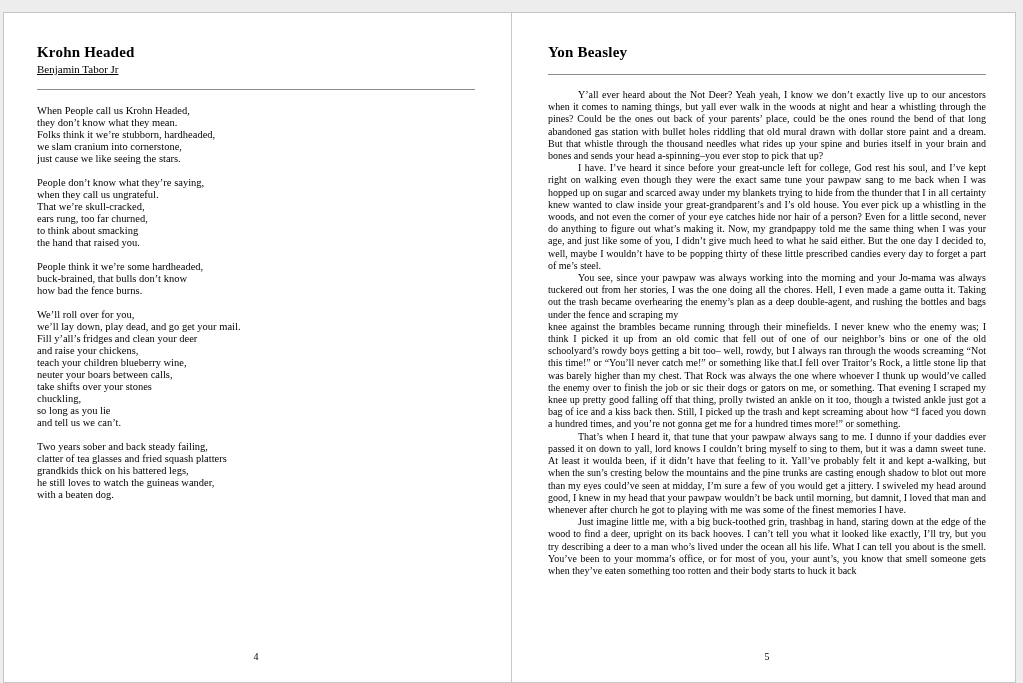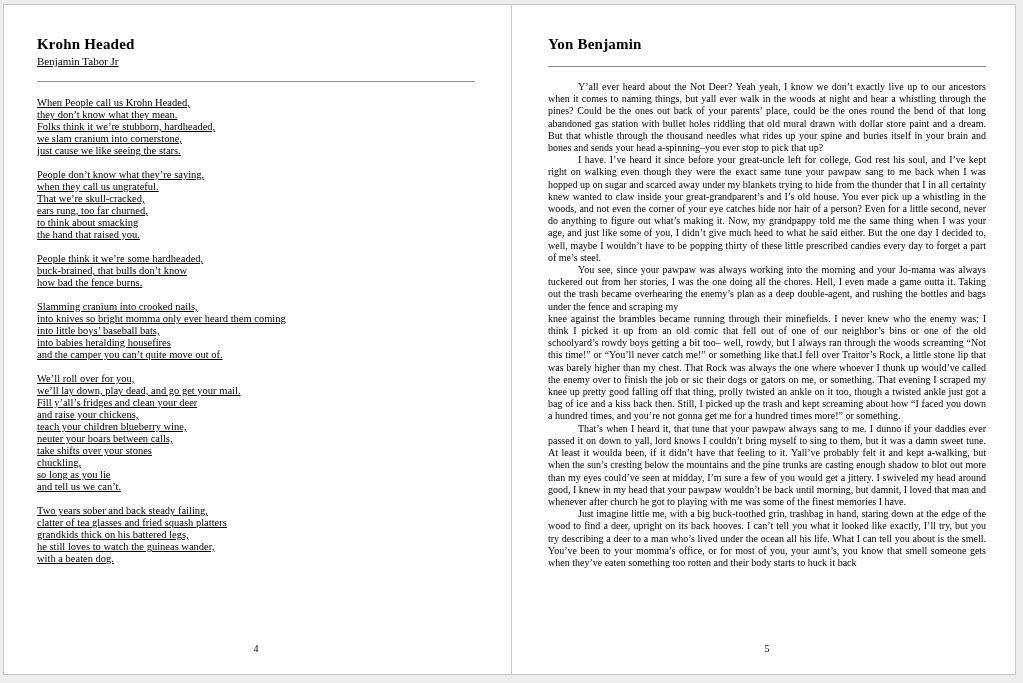--- a/index.html
+++ b/index.html
@@ -5,21 +5,21 @@
   * { margin: 0; padding: 0; box-sizing: border-box; }
   html, body {
     width: 1023px; height: 683px;
     background: #ededed;
     font-family: "Liberation Serif", "DejaVu Serif", serif;
     color: #000;
     overflow: hidden;
   }
   .frame {
     position: absolute;
-    left: 3px; top: 4px;
+    left: 3px; top: 12px;
     width: 1013px; height: 671px;
     background: #ffffff;
     border: 1px solid #c6c6c6;
   }
   .divider {
     position: absolute;
     left: 507px; top: 0; bottom: 0;
     width: 1px;
     background: #c6c6c6;
   }
@@ -49,21 +49,20 @@
     margin-top: 13px;
   }
   .poem {
     margin-top: 15px;
     font-size: 10.5px;
     line-height: 12px;
   }
   .stanza {
     white-space: pre-line;
     margin-bottom: 12px;
-    text-decoration: underline;
   }
   .story {
     margin-top: 14px;
     font-size: 10px;
     line-height: 12.2px;
     text-align: justify;
   }
   .story p {
     white-space: pre-line;
     text-indent: 30px;
@@ -97,25 +96,20 @@
 just cause we like seeing the stars.</div>
       <div class="stanza">People don’t know what they’re saying,
 when they call us ungrateful.
 That we’re skull-cracked,
 ears rung, too far churned,
 to think about smacking
 the hand that raised you.</div>
       <div class="stanza">People think it we’re some hardheaded,
 buck-brained, that bulls don’t know
 how bad the fence burns.</div>
-      <div class="stanza">Slamming cranium into crooked nails,
-into knives so bright momma only ever heard them coming
-into little boys’ baseball bats,
-into babies heralding housefires
-and the camper you can’t quite move out of.</div>
       <div class="stanza">We’ll roll over for you,
 we’ll lay down, play dead, and go get your mail.
 Fill y’all’s fridges and clean your deer
 and raise your chickens,
 teach your children blueberry wine,
 neuter your boars between calls,
 take shifts over your stones
 chuckling,
 so long as you lie
 and tell us we can’t.</div>
@@ -125,21 +119,21 @@
 he still loves to watch the guineas wander,
 with a beaten dog.</div>
     </div>
     <div class="page-number">4</div>
   </section>
 
   <div class="divider"></div>
 
   <section class="page page-right">
     <header class="page-header">
-      <h1 class="page-title">Yon Benjamin</h1>
+      <h1 class="page-title">Yon Beasley</h1>
       <hr class="title-rule">
     </header>
     <div class="story">
       <p>Y’all ever heard about the Not Deer? Yeah yeah, I know we don’t exactly live up to our ancestors when it comes to naming things, but yall ever walk in the woods at night and hear a whistling through the pines? Could be the ones out back of your parents’ place, could be the ones round the bend of that long abandoned gas station with bullet holes riddling that old mural drawn with dollar store paint and a dream. But that whistle through the thousand needles what rides up your spine and buries itself in your brain and bones and sends your head a-spinning–you ever stop to pick that up?</p>
       <p>I have. I’ve heard it since before your great-uncle left for college, God rest his soul, and I’ve kept right on walking even though they were the exact same tune your pawpaw sang to me back when I was hopped up on sugar and scarced away under my blankets trying to hide from the thunder that I in all certainty knew wanted to claw inside your great-grandparent’s and I’s old house. You ever pick up a whistling in the woods, and not even the corner of your eye catches hide nor hair of a person? Even for a little second, never do anything to figure out what’s making it. Now, my grandpappy told me the same thing when I was your age, and just like some of you, I didn’t give much heed to what he said either. But the one day I decided to, well, maybe I wouldn’t have to be popping thirty of these little prescribed candies every day to forget a part of me’s steel.</p>
       <p>You see, since your pawpaw was always working into the morning and your Jo-mama was always tuckered out from her stories, I was the one doing all the chores. Hell, I even made a game outta it. Taking out the trash became overhearing the enemy’s plan as a deep double-agent, and rushing the bottles and bags under the fence and scraping my
 knee against the brambles became running through their minefields. I never knew who the enemy was; I think I picked it up from an old comic that fell out of one of our neighbor’s bins or one of the old schoolyard’s rowdy boys getting a bit too– well, rowdy, but I always ran through the woods screaming “Not this time!” or “You’ll never catch me!” or something like that.I fell over Traitor’s Rock, a little stone lip that was barely higher than my chest. That Rock was always the one where whoever I thunk up would’ve called the enemy over to finish the job or sic their dogs or gators on me, or something. That evening I scraped my knee up pretty good falling off that thing, prolly twisted an ankle on it too, though a twisted ankle just got a bag of ice and a kiss back then. Still, I picked up the trash and kept screaming about how “I faced you down a hundred times, and you’re not gonna get me for a hundred times more!” or something.</p>
       <p>That’s when I heard it, that tune that your pawpaw always sang to me. I dunno if your daddies ever passed it on down to yall, lord knows I couldn’t bring myself to sing to them, but it was a damn sweet tune. At least it woulda been, if it didn’t have that feeling to it. Yall’ve probably felt it and kept a-walking, but when the sun’s cresting below the mountains and the pine trunks are casting enough shadow to blot out more than my eyes could’ve seen at midday, I’m sure a few of you would get a jittery. I swiveled my head around good, I knew in my head that your pawpaw wouldn’t be back until morning, but damnit, I loved that man and whenever after church he got to playing with me was some of the finest memories I have.</p>
       <p>Just imagine little me, with a big buck-toothed grin, trashbag in hand, staring down at the edge of the wood to find a deer, upright on its back hooves. I can’t tell you what it looked like exactly, I’ll try, but you try describing a deer to a man who’s lived under the ocean all his life. What I can tell you about is the smell. You’ve been to your momma’s office, or for most of you, your aunt’s, you know that smell someone gets when they’ve eaten something too rotten and their body starts to huck it back</p>
     </div>

